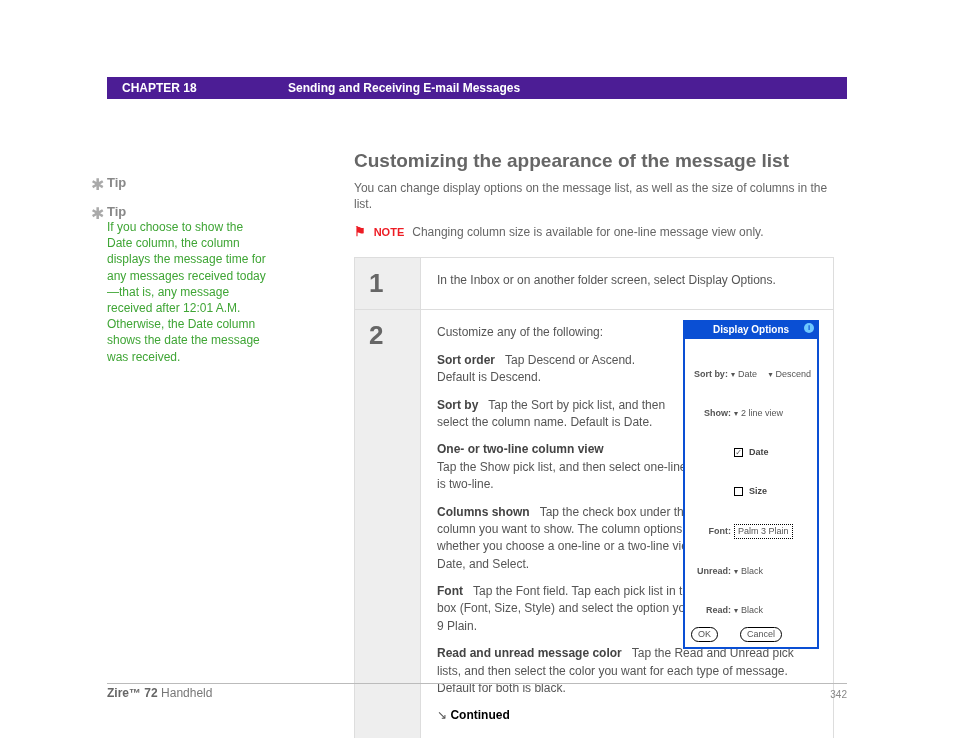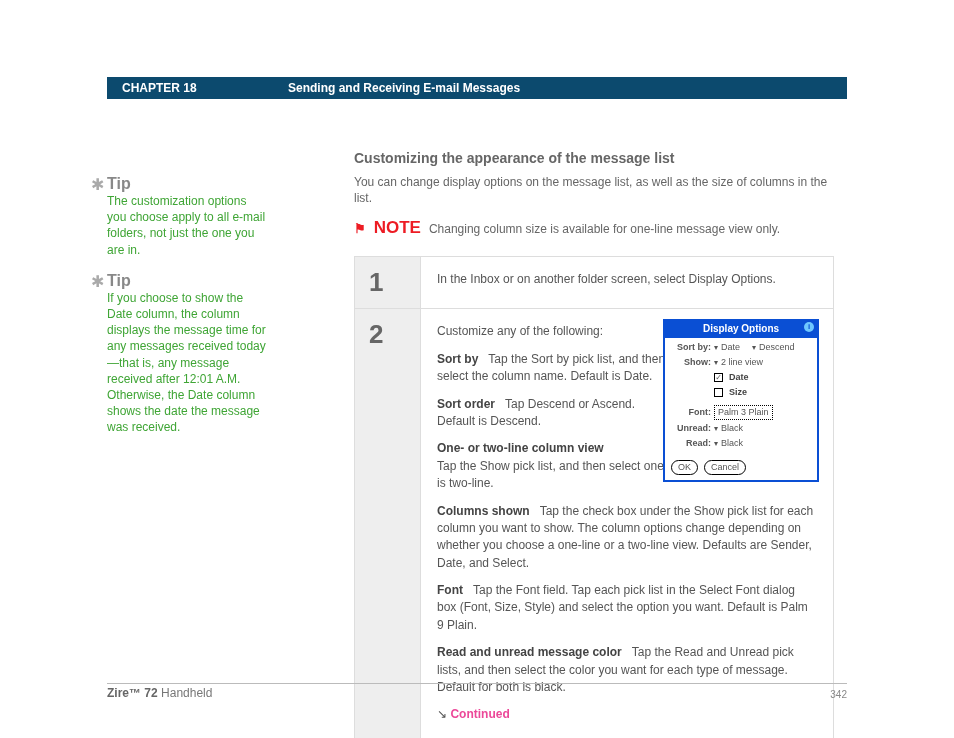--- a/index.html
+++ b/index.html
@@ -11,21 +11,21 @@
     position: relative;
     color: #555;
     font-size: 12px;
   }
   .header-bar {
     position: absolute;
     top: 77px;
     left: 107px;
     right: 107px;
     height: 22px;
-    background: #0c4a6e;
+    background: #4c1d95;
   }
   .header-chapter {
     position: absolute;
     left: 15px;
     top: 4px;
     color: #fff;
     font-weight: bold;
     font-size: 12px;
   }
   .header-title {
@@ -45,53 +45,53 @@
   .tip-block { margin-bottom: 14px; }
   .tip-star {
     color: #aaa;
     font-size: 16px;
     position: absolute;
     left: -16px;
   }
   .tip-label {
     color: #888;
     font-weight: bold;
-    font-size: 16px;
+    font-size: 13px;
   }
   .tip-body {
     color: #3fa535;
     font-size: 12px;
     line-height: 1.35;
   }
   .main {
     position: absolute;
     left: 354px;
     top: 150px;
     width: 486px;
   }
   .section-title {
     color: #666;
-    font-size: 14px;
+    font-size: 19px;
     font-weight: bold;
     margin-bottom: 8px;
   }
   .intro-text {
     color: #666;
     font-size: 12px;
     line-height: 1.35;
     margin-bottom: 12px;
   }
   .note-row {
     display: flex;
     align-items: baseline;
     gap: 8px;
     margin-bottom: 18px;
   }
   .note-icon { color: #ed1c24; font-size: 13px; font-weight: bold; }
-  .note-label { color: #ed1c24; font-weight: bold; font-size: 17px; text-align: right; }
+  .note-label { color: #ed1c24; font-weight: bold; font-size: 11px; text-align: right; }
   .note-text { color: #666; font-size: 12px; }
   .steps-box {
     border: 1px solid #ddd;
     width: 480px;
   }
   .step-row { display: flex; }
   .step-row + .step-row { border-top: 1px solid #ddd; }
   .step-num-cell {
     width: 66px;
     background: #eee;
@@ -108,29 +108,29 @@
     padding: 14px 16px 16px 16px;
     color: #555;
     font-size: 12px;
     line-height: 1.45;
     position: relative;
   }
   .step-body p { margin-bottom: 10px; }
   .b { font-weight: bold; color: #444; }
   .continued {
     font-weight: bold;
-    color: #ec4899;
+    color: #000000;
     font-size: 12px;
   }
   .continued-arrow { font-size: 12px; }
   .display-options {
     position: absolute;
     right: 14px;
     top: 10px;
-    width: 156px;
+    width: 136px;
     border: 2px solid #0a4fd4;
     background: #fff;
     font-family: Arial, sans-serif;
     font-size: 9px;
   }
   .dlg-title {
     background: #0a4fd4;
     color: #fff;
     font-weight: bold;
     text-align: center;
@@ -146,26 +146,26 @@
     height: 10px;
     background: #6fc8ff;
     border-radius: 50%;
     color: #0a4fd4;
     font-size: 8px;
     font-weight: bold;
     text-align: center;
     line-height: 10px;
   }
   .dlg-body { padding: 3px 6px 4px 6px; }
-  .dlg-row { display: flex; align-items: center; margin-bottom: 2px; gap: 3px; }
+  .dlg-row { display: flex; align-items: center; margin-bottom: 2px; gap: 3px; margin-top: 26px; }
   .dlg-lbl { font-weight: bold; text-align: right; width: 40px; }
   .tri { font-size: 8px; }
   .dlg-box { border: 1px dotted #000; padding: 0 3px; font-size: 9px; }
   .chk { display: inline-block; width: 9px; height: 9px; border: 1px solid #000; text-align: center; line-height: 7px; font-size: 8px; margin-right: 3px; }
-  .dlg-buttons { display: flex; gap: 6px; padding: 4px 6px 5px 6px; }
+  .dlg-buttons { display: flex; gap: 22px; padding: 4px 6px 5px 6px; }
   .dlg-btn { border: 1px solid #000; border-radius: 8px; padding: 0 6px; font-size: 9px; font-weight: normal; background: #fff; }
   .footer-line {
     position: absolute;
     left: 107px;
     right: 107px;
     bottom: 54px;
     border-top: 1px solid #bbb;
   }
   .footer-left {
     position: absolute;
@@ -189,21 +189,20 @@
 
 <div class="header-bar">
   <div class="header-chapter">CHAPTER 18</div>
   <div class="header-title">Sending and Receiving E-mail Messages</div>
 </div>
 
 <div class="sidebar">
   <div class="tip-block" style="position:relative;">
     <span class="tip-star">✱</span>
     <div class="tip-label">Tip</div>
-    <div class="tip-body">The customization options you choose apply to all e-mail folders, not just the one you are in.</div>
   </div>
   <div class="tip-block" style="position:relative;">
     <span class="tip-star">✱</span>
     <div class="tip-label">Tip</div>
     <div class="tip-body">If you choose to show the Date column, the column displays the message time for any messages received today—that is, any message received after 12:01 A.M. Otherwise, the Date column shows the date the message was received.</div>
   </div>
 </div>
 
 <div class="main">
   <div class="section-title">Customizing the appearance of the message list</div>
@@ -227,22 +226,22 @@
     </div>
 
     <div class="step-row">
       <div class="step-num-cell">
         <div class="step-num">2</div>
       </div>
       <div class="step-body">
 
         <div class="step2-text-wrap">
           <p>Customize any of the following:</p>
+          <p><span class="b">Sort order</span>&nbsp;&nbsp;&nbsp;<span>Tap Descend or Ascend. Default is Descend.</span></p>
           <p><span class="b">Sort by</span>&nbsp;&nbsp;&nbsp;<span>Tap the Sort by pick list, and then select the column name. Default is Date.</span></p>
-          <p><span class="b">Sort order</span>&nbsp;&nbsp;&nbsp;<span>Tap Descend or Ascend. Default is Descend.</span></p>
         </div>
 
         <p><span class="b">One- or two-line column view</span><br><span>Tap the Show pick list, and then select one-line or two-line view. Default is two-line.</span></p>
         <p><span class="b">Columns shown</span>&nbsp;&nbsp;&nbsp;<span>Tap the check box under the Show pick list for each column you want to show. The column options change depending on whether you choose a one-line or a two-line view. Defaults are Sender, Date, and Select.</span></p>
         <p><span class="b">Font</span>&nbsp;&nbsp;&nbsp;<span>Tap the Font field. Tap each pick list in the Select Font dialog box (Font, Size, Style) and select the option you want. Default is Palm 9 Plain.</span></p>
         <p><span class="b">Read and unread message color</span>&nbsp;&nbsp;&nbsp;<span>Tap the Read and Unread pick lists, and then select the color you want for each type of message. Default for both is black.</span></p>
 
         <div>
           <span class="continued-arrow">↘</span>
           <span class="continued">Continued</span>

